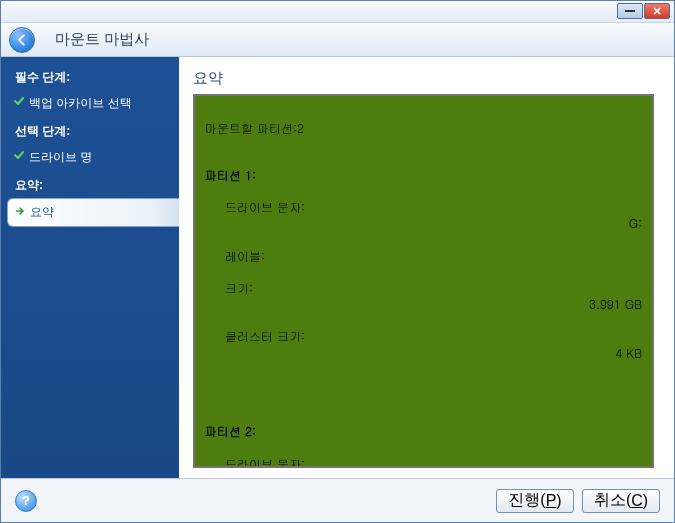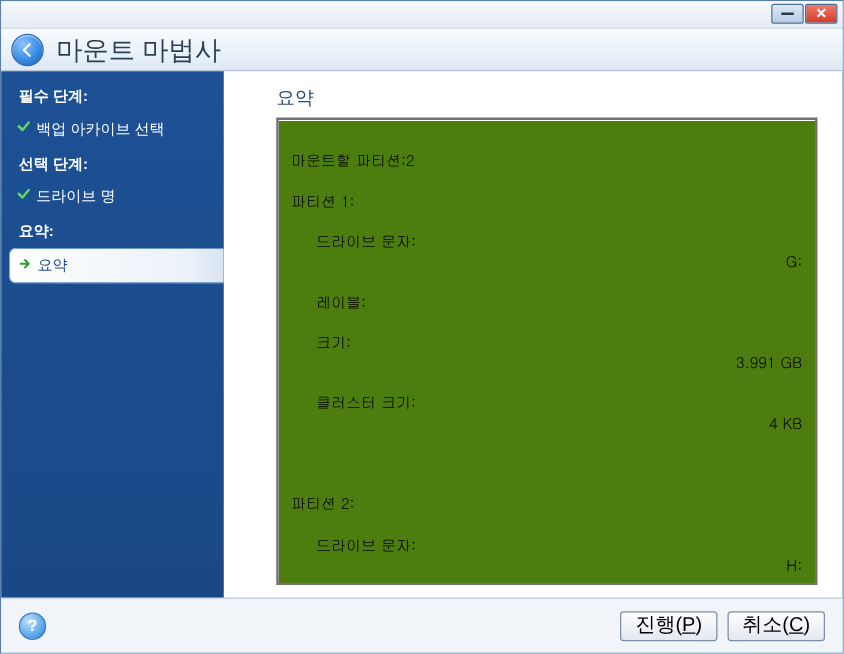--- a/index.html
+++ b/index.html
@@ -61,30 +61,29 @@
     border-radius: 50%;
     background: radial-gradient(circle at 35% 30%, #8fc3ff 0%, #3a8de6 55%, #1a5fb0 100%);
     border: 1px solid #2a6db5;
     display: flex;
     align-items: center;
     justify-content: center;
     box-shadow: inset 0 1px 1px rgba(255,255,255,0.6);
   }
   .back-btn svg { width: 14px; height: 14px; }
   .wiz-title {
-    margin-left: 10px;
-    font-size: 21px;
+    margin-left: 20px;
+    font-size: 15px;
     color: #2b3f55;
   }
 
   .body {
     flex: 1;
     display: flex;
     min-height: 0;
-    gap: 28px;
   }
   .sidebar {
     width: 178px;
     background: #1b4d8d;
     background: linear-gradient(180deg,#1d5195 0%, #1a4886 100%);
     color: #fff;
     padding-top: 6px;
     position: relative;
   }
   .side-heading {
@@ -135,21 +134,21 @@
     flex: 1;
     border: 2px solid #737373;
     background: #4d7c0f;
     padding: 8px 10px;
     font-family: "Malgun Gothic","Gulim",monospace;
     font-size: 12px;
     line-height: 1.35;
     overflow: auto;
     white-space: pre;
   }
-  .summary-box .bold { font-weight: normal; }
+  .summary-box .bold { font-weight: bold; margin-top: 14px; }
   .row { display: flex; }
   .indent { padding-left: 20px; flex-direction: column; }
   .klabel { display: inline-block; width: 110px; }
   .kval { display: inline-block; min-width: 50px; text-align: right; }
   .kval.left { text-align: left; }
 
   .footer {
     height: 44px;
     border-top: 1px solid #c0cbd7;
     display: flex;

